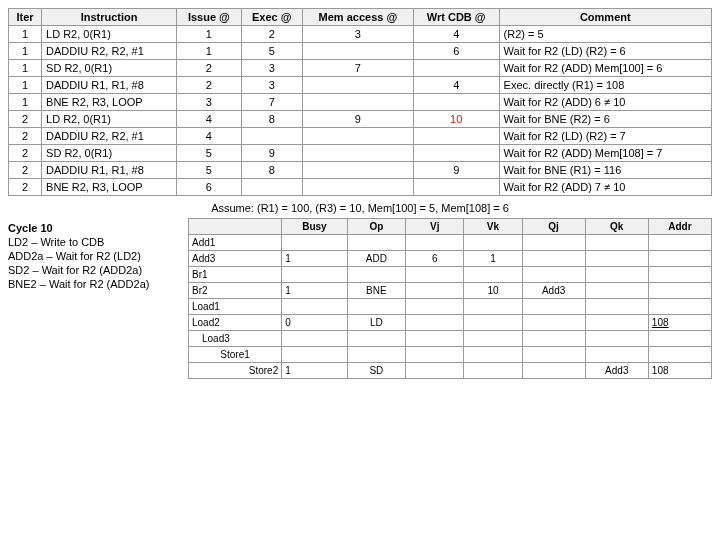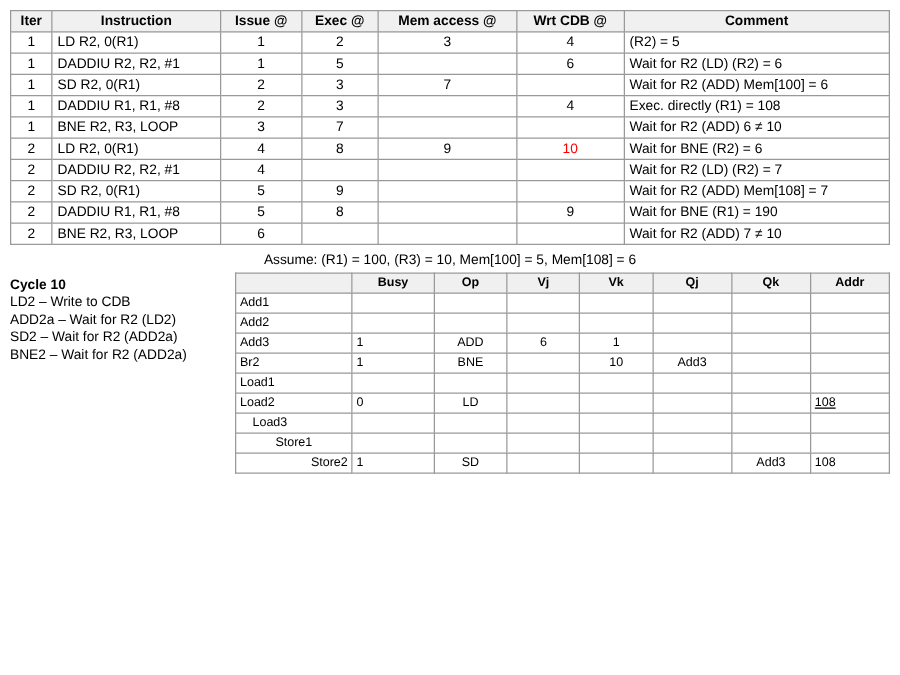--- a/index.html
+++ b/index.html
@@ -152,21 +152,21 @@
         <td></td>
         <td>Wait for R2 (ADD)     Mem[108] = 7</td>
       </tr>
       <tr>
         <td>2</td>
         <td>DADDIU R1, R1, #8</td>
         <td>5</td>
         <td>8</td>
         <td></td>
         <td>9</td>
-        <td>Wait for BNE     (R1) = 190</td>
+        <td>Wait for BNE     (R1) = 116</td>
       </tr>
       <tr>
         <td>2</td>
         <td>BNE R2, R3, LOOP</td>
         <td>6</td>
         <td></td>
         <td></td>
         <td></td>
         <td>Wait for R2 (ADD)     7 ≠ 10</td>
       </tr>
@@ -204,35 +204,35 @@
             <td style="text-align: left;">Add1</td>
             <td></td>
             <td></td>
             <td></td>
             <td></td>
             <td></td>
             <td></td>
             <td></td>
           </tr>
           <tr>
-            <td style="text-align: left;">Add2</td>
-            <td></td>
-            <td></td>
-            <td></td>
-            <td></td>
-            <td></td>
-            <td></td>
-            <td></td>
-          </tr>
-          <tr>
             <td style="text-align: left;">Add3</td>
             <td>1</td>
             <td>ADD</td>
             <td>6</td>
             <td>1</td>
+            <td></td>
+            <td></td>
+            <td></td>
+          </tr>
+          <tr>
+            <td style="text-align: left;">Br1</td>
+            <td></td>
+            <td></td>
+            <td></td>
+            <td></td>
             <td></td>
             <td></td>
             <td></td>
           </tr>
           <tr>
             <td style="text-align: left;">Br2</td>
             <td>1</td>
             <td>BNE</td>
             <td></td>
             <td>10</td>

